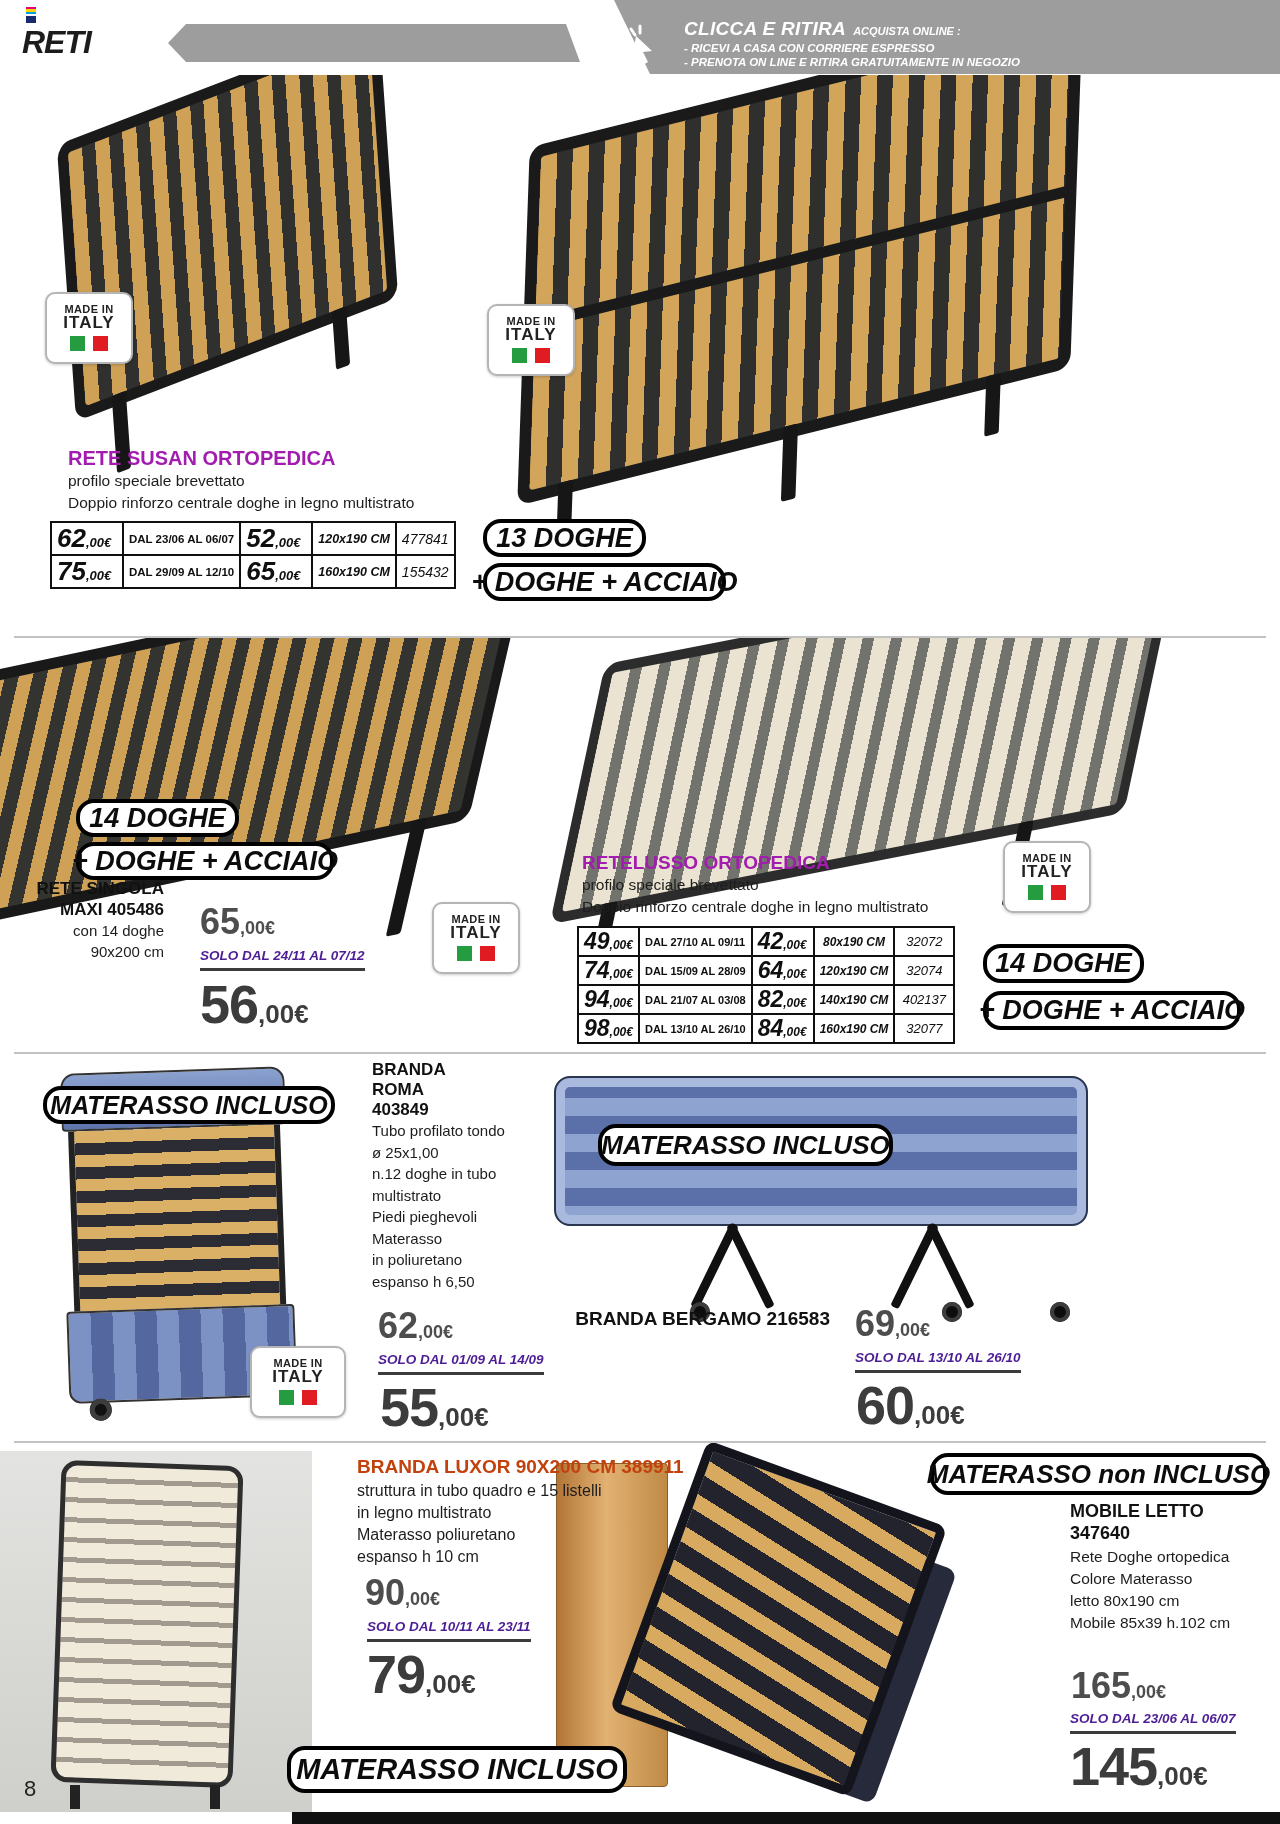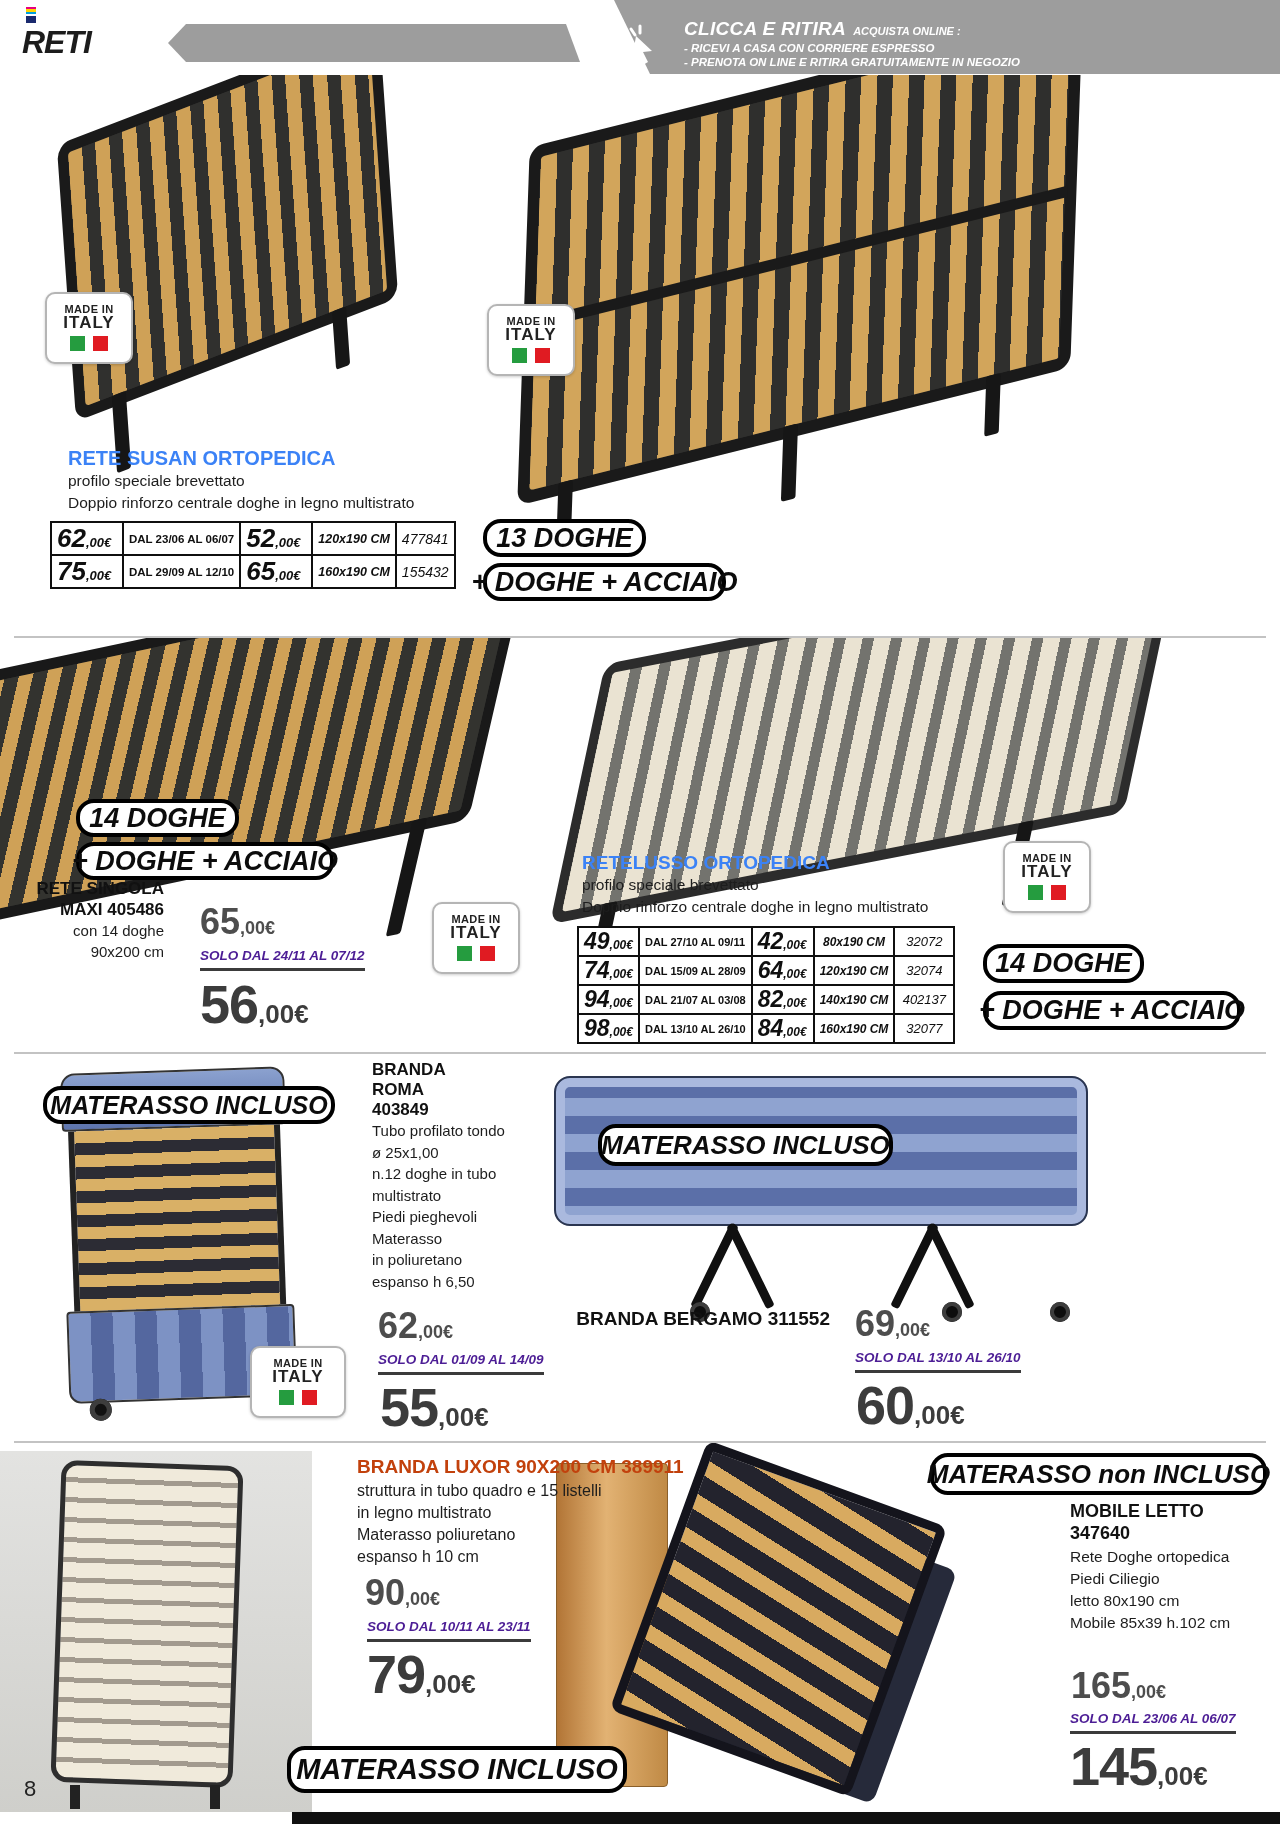--- a/index.html
+++ b/index.html
@@ -102,21 +102,21 @@
   .madein { position:absolute; width:88px; height:72px; background:#fff; border:2px solid #b5b5b5; border-radius:10px;
             text-align:center; box-shadow:0 1px 3px rgba(0,0,0,.2); z-index:6; }
   .madein .mi1 { font-size:11px; font-weight:bold; margin-top:9px; letter-spacing:.4px; color:#222; }
   .madein .mi2 { font-size:17px; font-weight:bold; letter-spacing:1px; margin-top:-2px; color:#222; }
   .madein .flag { display:flex; justify-content:center; gap:8px; margin-top:3px; }
   .madein .flag i { width:15px; height:15px; display:block; }
   #mi1 { left:45px; top:292px; } #mi2 { left:487px; top:304px; } #mi3 { left:432px; top:902px; }
   #mi4 { left:1003px; top:841px; } #mi5 { left:250px; top:1346px; width:96px; }
 
   
-  .h-prod { position:absolute; font-weight:bold; color:#3b82f6; white-space:nowrap; }
+  .h-prod { position:absolute; font-weight:bold; color:#a21caf; white-space:nowrap; }
   .t-desc { position:absolute; color:#1d1d1d; white-space:nowrap; }
   #susan-name { left:68px; top:447px; font-size:20px; }
   #susan-d1 { left:68px; top:472px; font-size:15.5px; }
   #susan-d2 { left:68px; top:494px; font-size:15.5px; }
   #lusso-name { left:582px; top:852px; font-size:19px; }
   #lusso-d1 { left:582px; top:876px; font-size:15.5px; }
   #lusso-d2 { left:582px; top:898px; font-size:15.5px; }
   #singola-name { left:14px; top:878px; width:150px; text-align:right; }
   .bold17 { font-weight:bold; font-size:17px; line-height:21px; color:#111; }
   .reg15 { font-size:15px; line-height:21px; color:#1d1d1d; }
@@ -398,21 +398,21 @@
     <div>Piedi pieghevoli</div>
     <div>Materasso</div>
     <div>in poliuretano</div>
     <div>espanso h 6,50</div>
   </div>
   <div class="pold" id="roma-pold"><span class="pi">62</span><span class="pd">,00€</span></div>
   <div class="promo" id="roma-promo">SOLO DAL 01/09 AL 14/09</div>
   <div class="pnew" id="roma-pnew"><span class="pi">55</span><span class="pd">,00€</span></div>
 
   <div class="pill" id="b-berg">MATERASSO INCLUSO</div>
-  <div class="abs" id="berg-name">BRANDA BERGAMO 311552</div>
+  <div class="abs" id="berg-name">BRANDA BERGAMO 216583</div>
   <div class="pold" id="berg-pold"><span class="pi">69</span><span class="pd">,00€</span></div>
   <div class="promo" id="berg-promo">SOLO DAL 13/10 AL 26/10</div>
   <div class="pnew" id="berg-pnew"><span class="pi">60</span><span class="pd">,00€</span></div>
 
   <div class="abs" id="luxor-name">BRANDA LUXOR 90X200 CM 389911</div>
   <div class="abs" id="luxor-desc">
     <div>struttura in tubo quadro e 15 listelli</div>
     <div>in legno multistrato</div>
     <div>Materasso poliuretano</div>
     <div>espanso h 10 cm</div>
@@ -422,21 +422,21 @@
   <div class="pnew" id="luxor-pnew"><span class="pi">79</span><span class="pd">,00€</span></div>
   <div class="pill" id="b-luxor">MATERASSO INCLUSO</div>
 
   <div class="pill" id="b-mobile">MATERASSO non INCLUSO</div>
   <div class="abs" id="mob-name">
     <div>MOBILE LETTO</div>
     <div>347640</div>
   </div>
   <div class="abs" id="mob-desc">
     <div>Rete Doghe ortopedica</div>
-    <div>Piedi Ciliegio</div>
+    <div>Colore Materasso</div>
     <div>letto 80x190 cm</div>
     <div>Mobile 85x39 h.102 cm</div>
   </div>
   <div class="pold" id="mob-pold"><span class="pi">165</span><span class="pd">,00€</span></div>
   <div class="promo" id="mob-promo">SOLO DAL 23/06 AL 06/07</div>
   <div class="pnew" id="mob-pnew"><span class="pi">145</span><span class="pd">,00€</span></div>
 
   <div class="abs" id="pagenum">8</div>
   <div class="abs" id="bottom-strip"></div>
 

